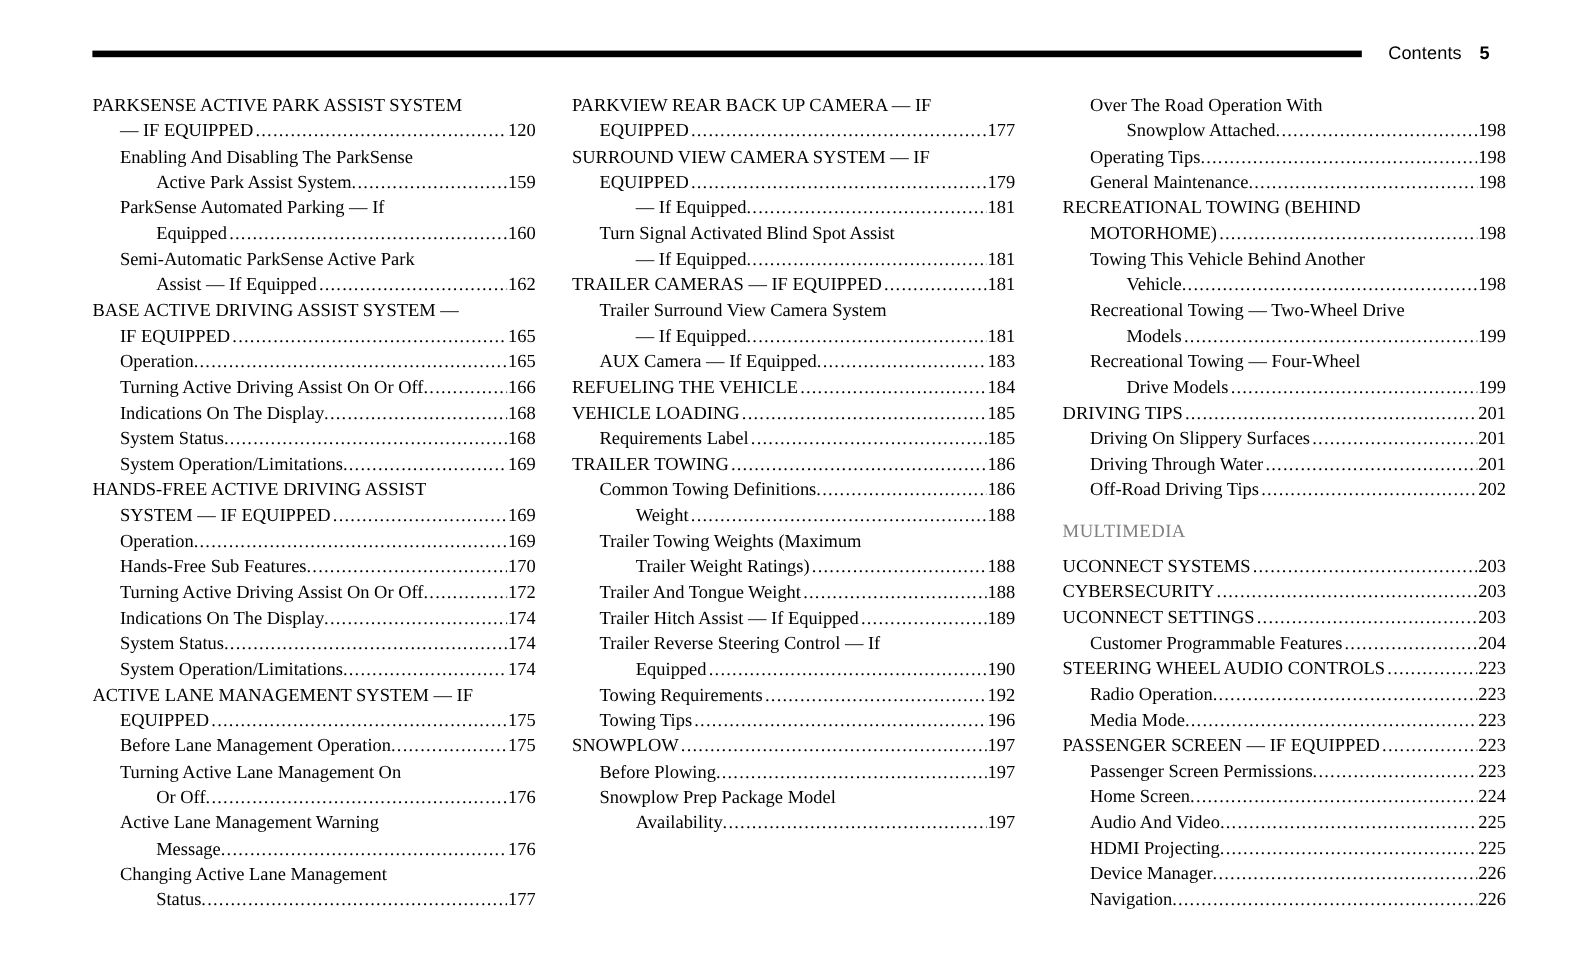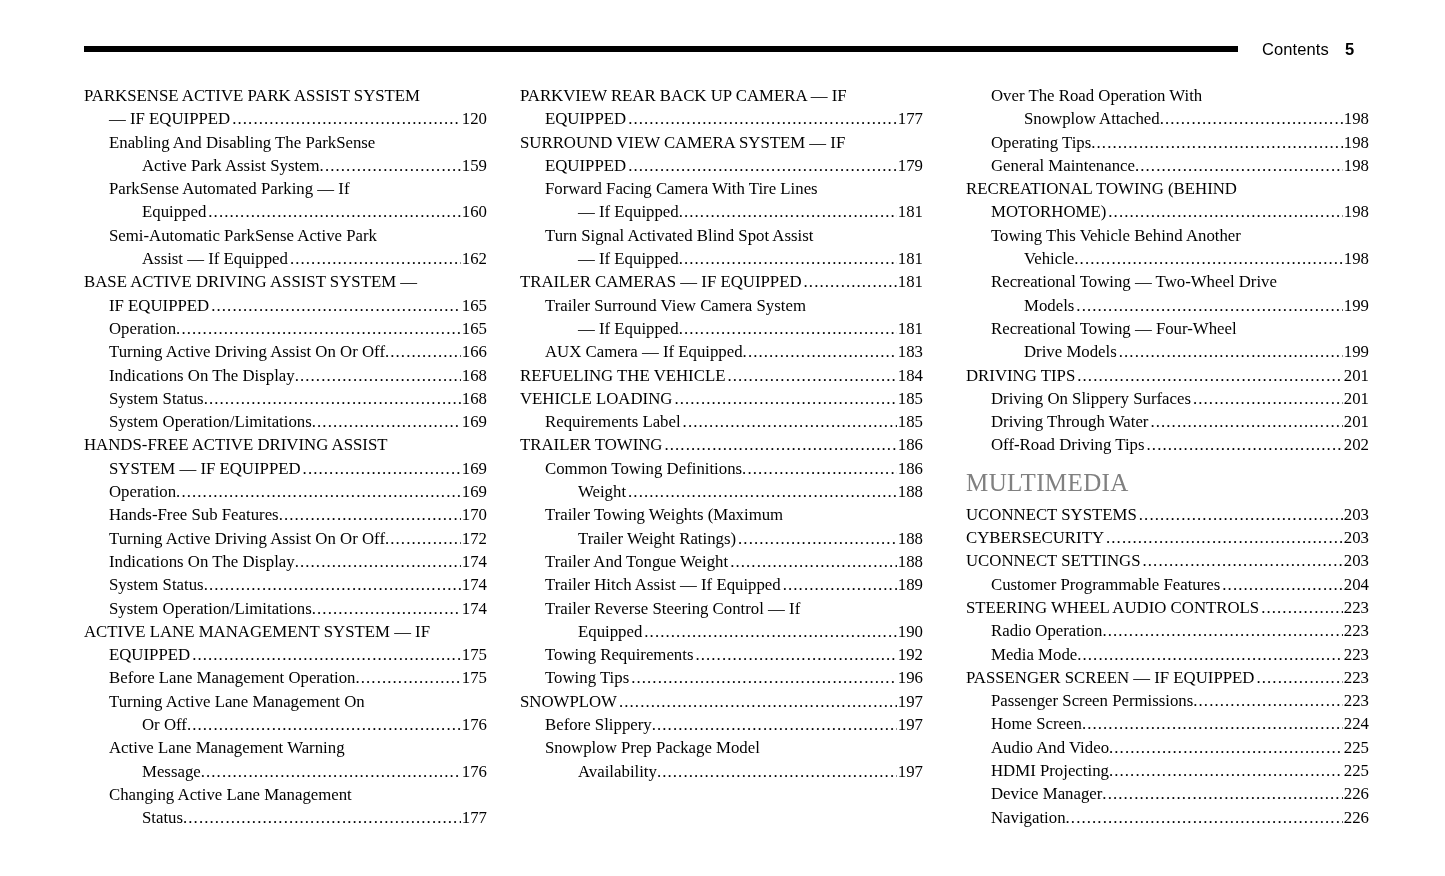--- a/index.html
+++ b/index.html
@@ -102,21 +102,21 @@
   
   .chap .etext { font-size: 16.8px; }
 
   
   .entry.tight .leader { margin-left: 0px; }
 
   
   .section-heading {
     height: 46px;
     line-height: 52px;
-    font-size: 25px;
+    font-size: 17px;
     color: #808080;
     letter-spacing: 0.4px;
     white-space: nowrap;
   }
 </style>
 </head>
 <body>
 
 <div id="header">
   <div id="header-rule"></div>
@@ -277,23 +277,20 @@
         <span class="pnum">177</span>
       </div>
       <div class="entry lvl0 chap cont">
         <span class="etext">SURROUND VIEW CAMERA SYSTEM — IF</span>
       </div>
       <div class="entry lvl1 chap">
         <span class="etext">EQUIPPED</span>
         <span class="leader">..........................................................................................</span>
         <span class="pnum">179</span>
       </div>
-      <div class="entry lvl1 cont">
-        <span class="etext">Forward Facing Camera With Tire Lines</span>
-      </div>
       <div class="entry lvl2 tight">
         <span class="etext">— If Equipped</span>
         <span class="leader">..........................................................................................</span>
         <span class="pnum">181</span>
       </div>
       <div class="entry lvl1 cont">
         <span class="etext">Turn Signal Activated Blind Spot Assist</span>
       </div>
       <div class="entry lvl2 tight">
         <span class="etext">— If Equipped</span>
@@ -383,21 +380,21 @@
         <span class="etext">Towing Tips</span>
         <span class="leader">..........................................................................................</span>
         <span class="pnum">196</span>
       </div>
       <div class="entry lvl0 chap">
         <span class="etext">SNOWPLOW</span>
         <span class="leader">..........................................................................................</span>
         <span class="pnum">197</span>
       </div>
       <div class="entry lvl1 tight">
-        <span class="etext">Before Slippery</span>
+        <span class="etext">Before Plowing</span>
         <span class="leader">..........................................................................................</span>
         <span class="pnum">197</span>
       </div>
       <div class="entry lvl1 cont">
         <span class="etext">Snowplow Prep Package Model</span>
       </div>
       <div class="entry lvl2 tight">
         <span class="etext">Availability</span>
         <span class="leader">..........................................................................................</span>
         <span class="pnum">197</span>

